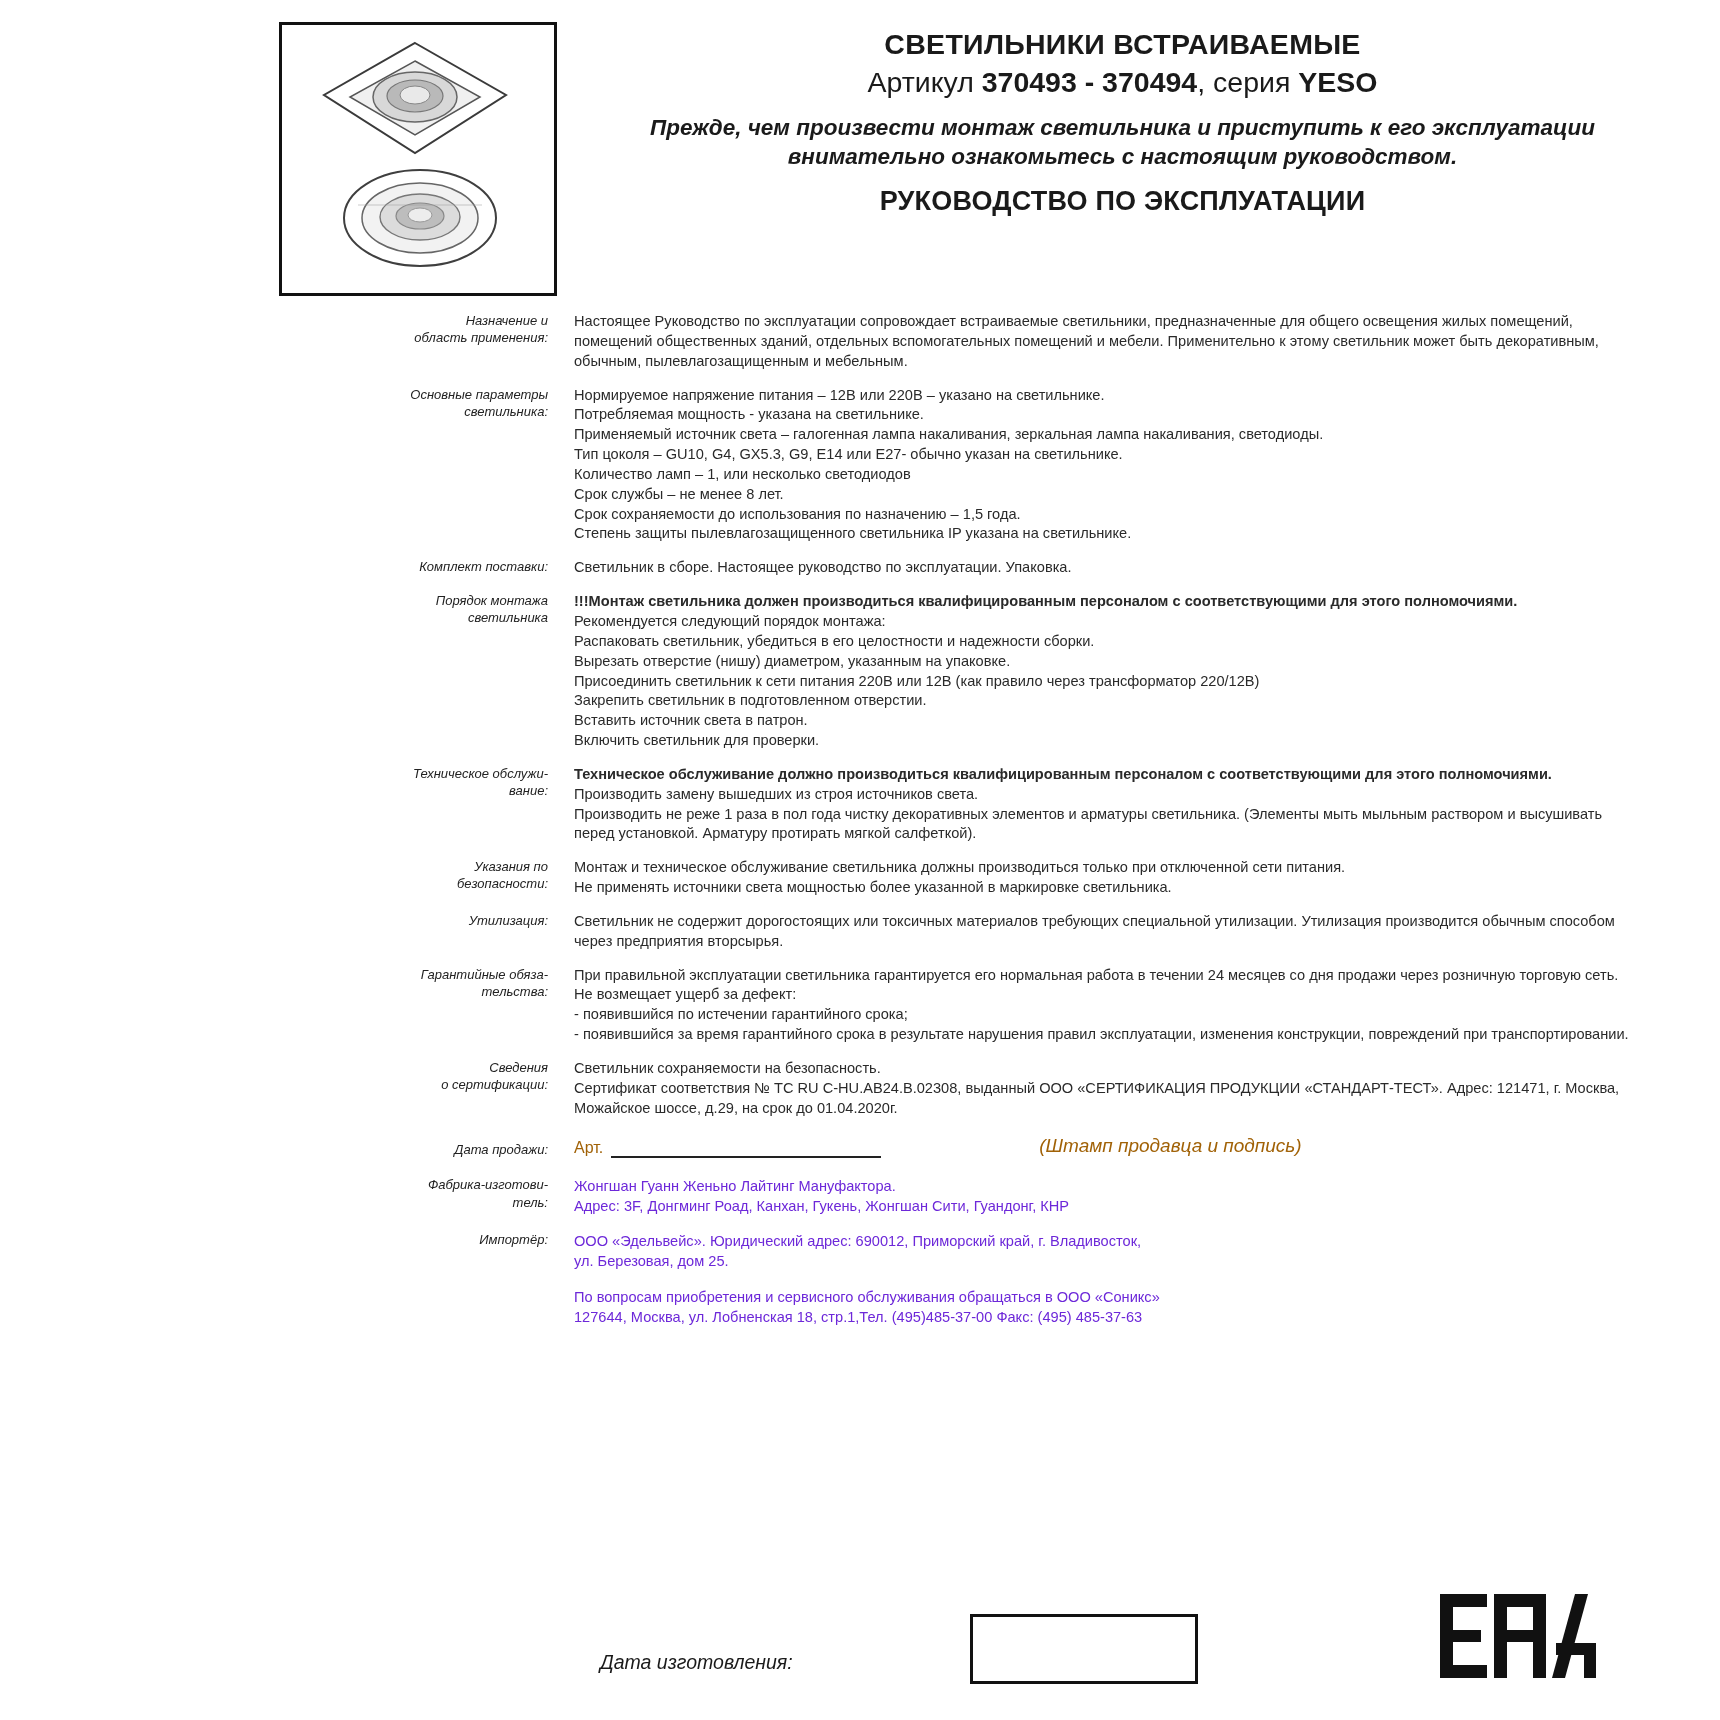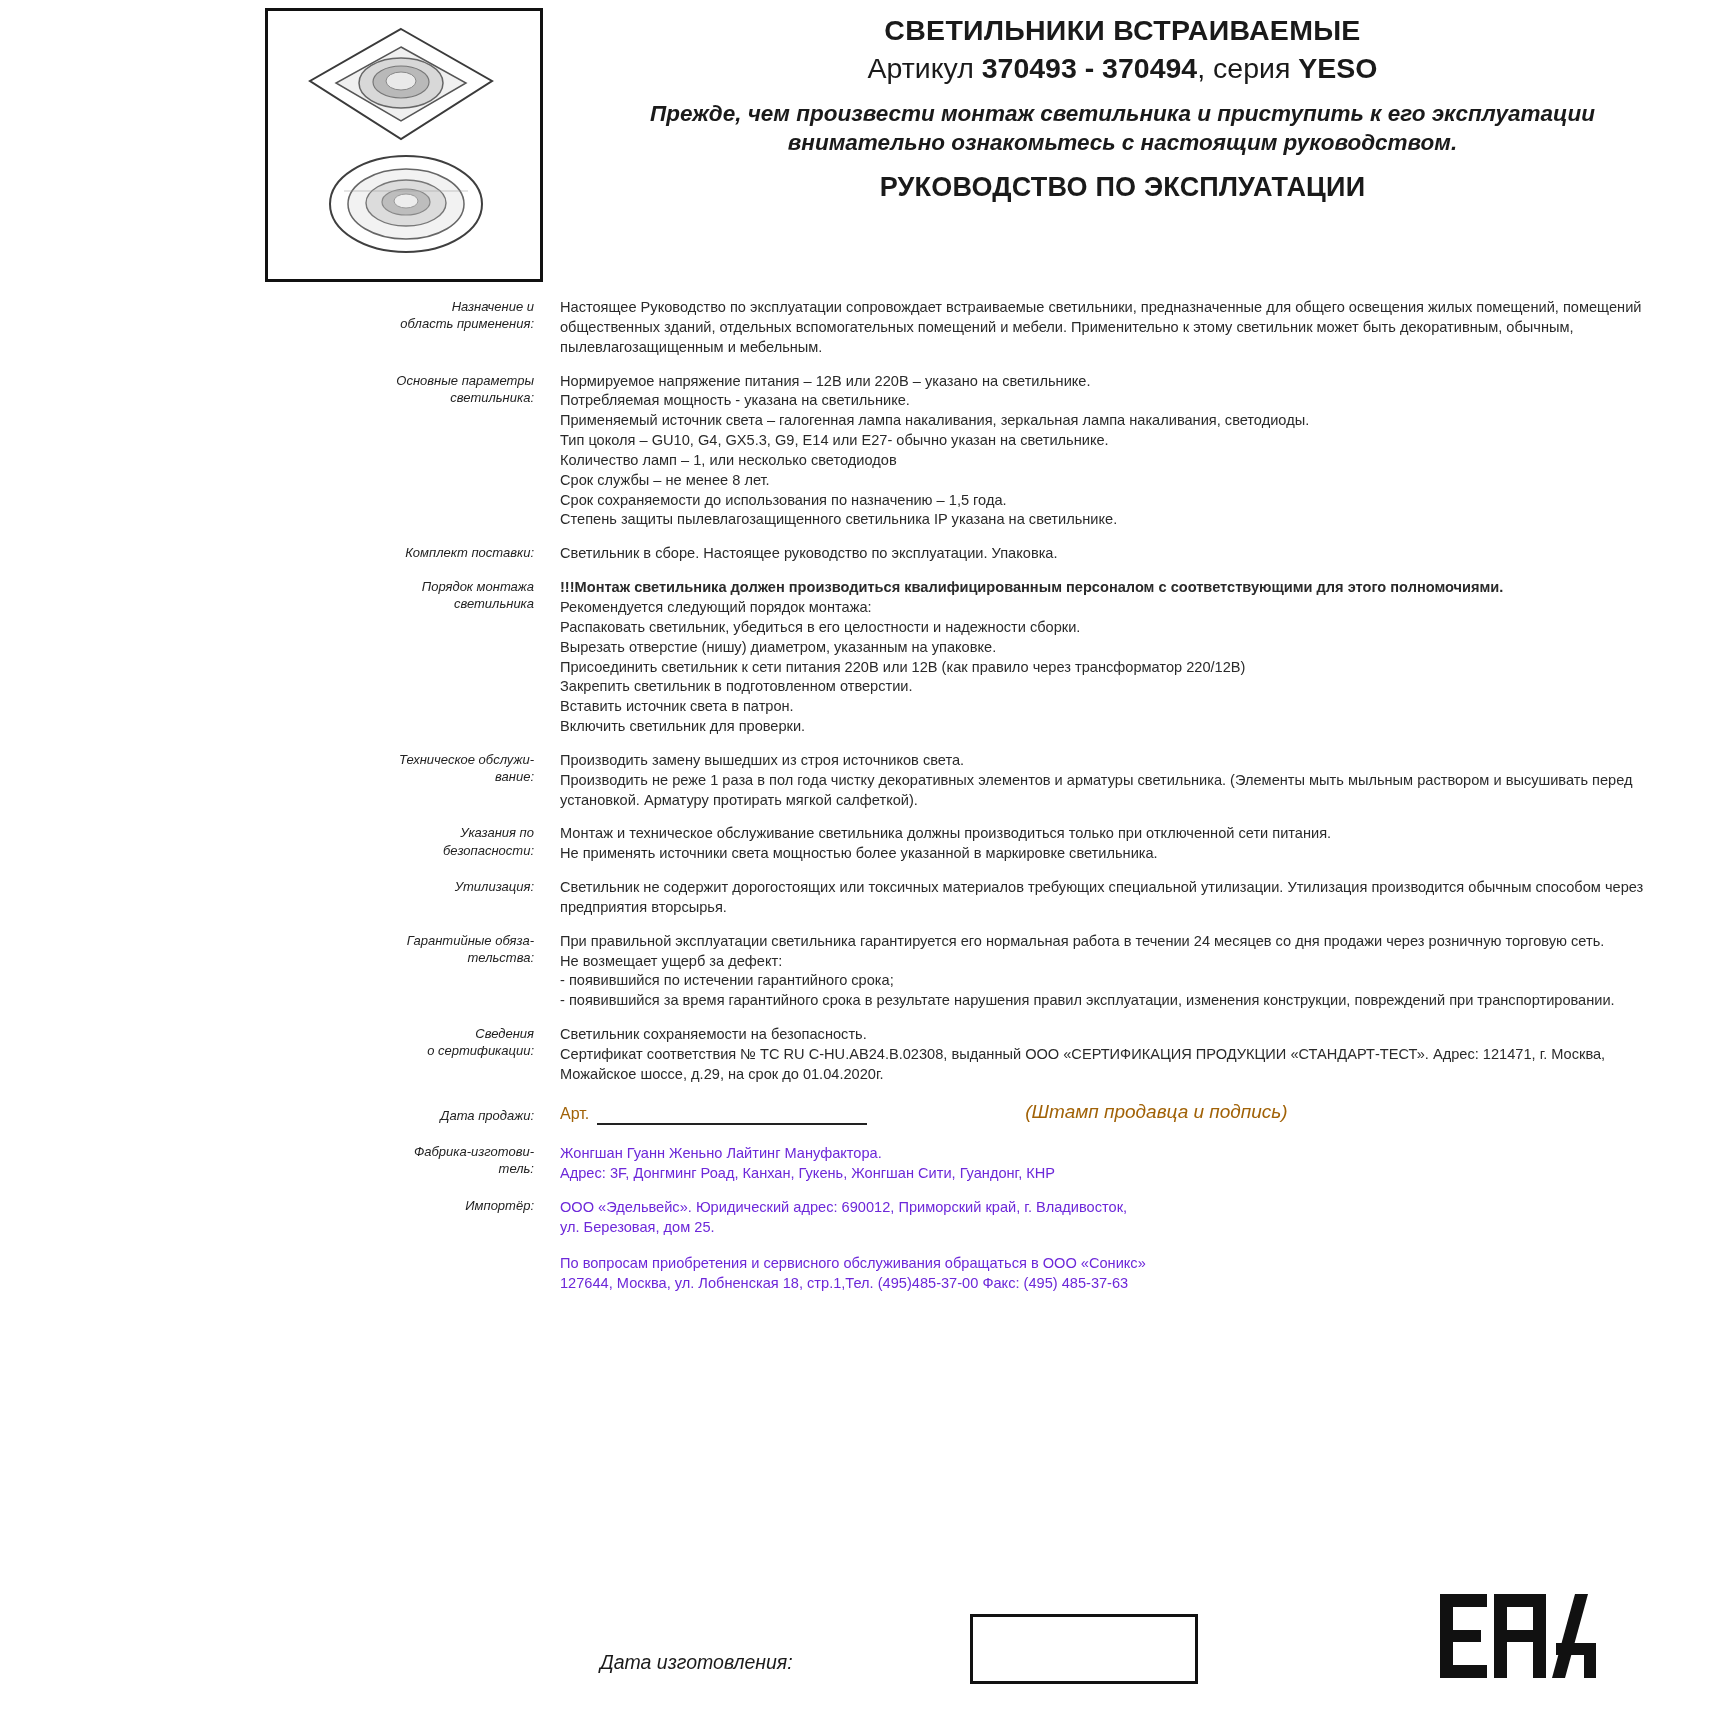--- a/index.html
+++ b/index.html
@@ -13,21 +13,21 @@
     font-family: "Liberation Sans", sans-serif;
     color: #1a1a1a;
     position: relative;
     overflow: hidden;
   }
   .page {
     position: relative;
     width: 1720px;
     height: 1720px;
     box-sizing: border-box;
-    padding: 0;
+    padding: 14px;
   }
 
   
   .header {
     display: flex;
     align-items: flex-start;
     padding: 8px 40px 0 265px;
   }
   .product-image-box {
     width: 272px;
@@ -258,20 +258,21 @@
             <p>Присоединить светильник к сети питания 220В или 12В (как правило через трансформатор 220/12В)</p>
             <p>Закрепить светильник в подготовленном отверстии.</p>
             <p>Вставить источник света в патрон.</p>
             <p>Включить светильник для проверки.</p>
           </div>
         </div>
         <div class="row">
           <div class="row-label" style="white-space: pre-line;">Техническое обслужи-
 вание:</div>
           <div class="row-content tight">
+            <p class="b">Техническое обслуживание должно производиться квалифицированным персоналом с соответствующими для этого полномочиями.</p>
             <p>Производить замену вышедших из строя источников света.</p>
             <p>Производить не реже 1 раза в пол года чистку декоративных элементов и арматуры светильника. (Элементы мыть мыльным раствором и высушивать перед установкой. Арматуру протирать мягкой салфеткой).</p>
           </div>
         </div>
         <div class="row">
           <div class="row-label" style="white-space: pre-line;">Указания по
 безопасности:</div>
           <div class="row-content tight">
             <p>Монтаж и техническое обслуживание светильника должны производиться только при отключенной сети питания.</p>
             <p>Не применять источники света мощностью более указанной в маркировке светильника.</p>

